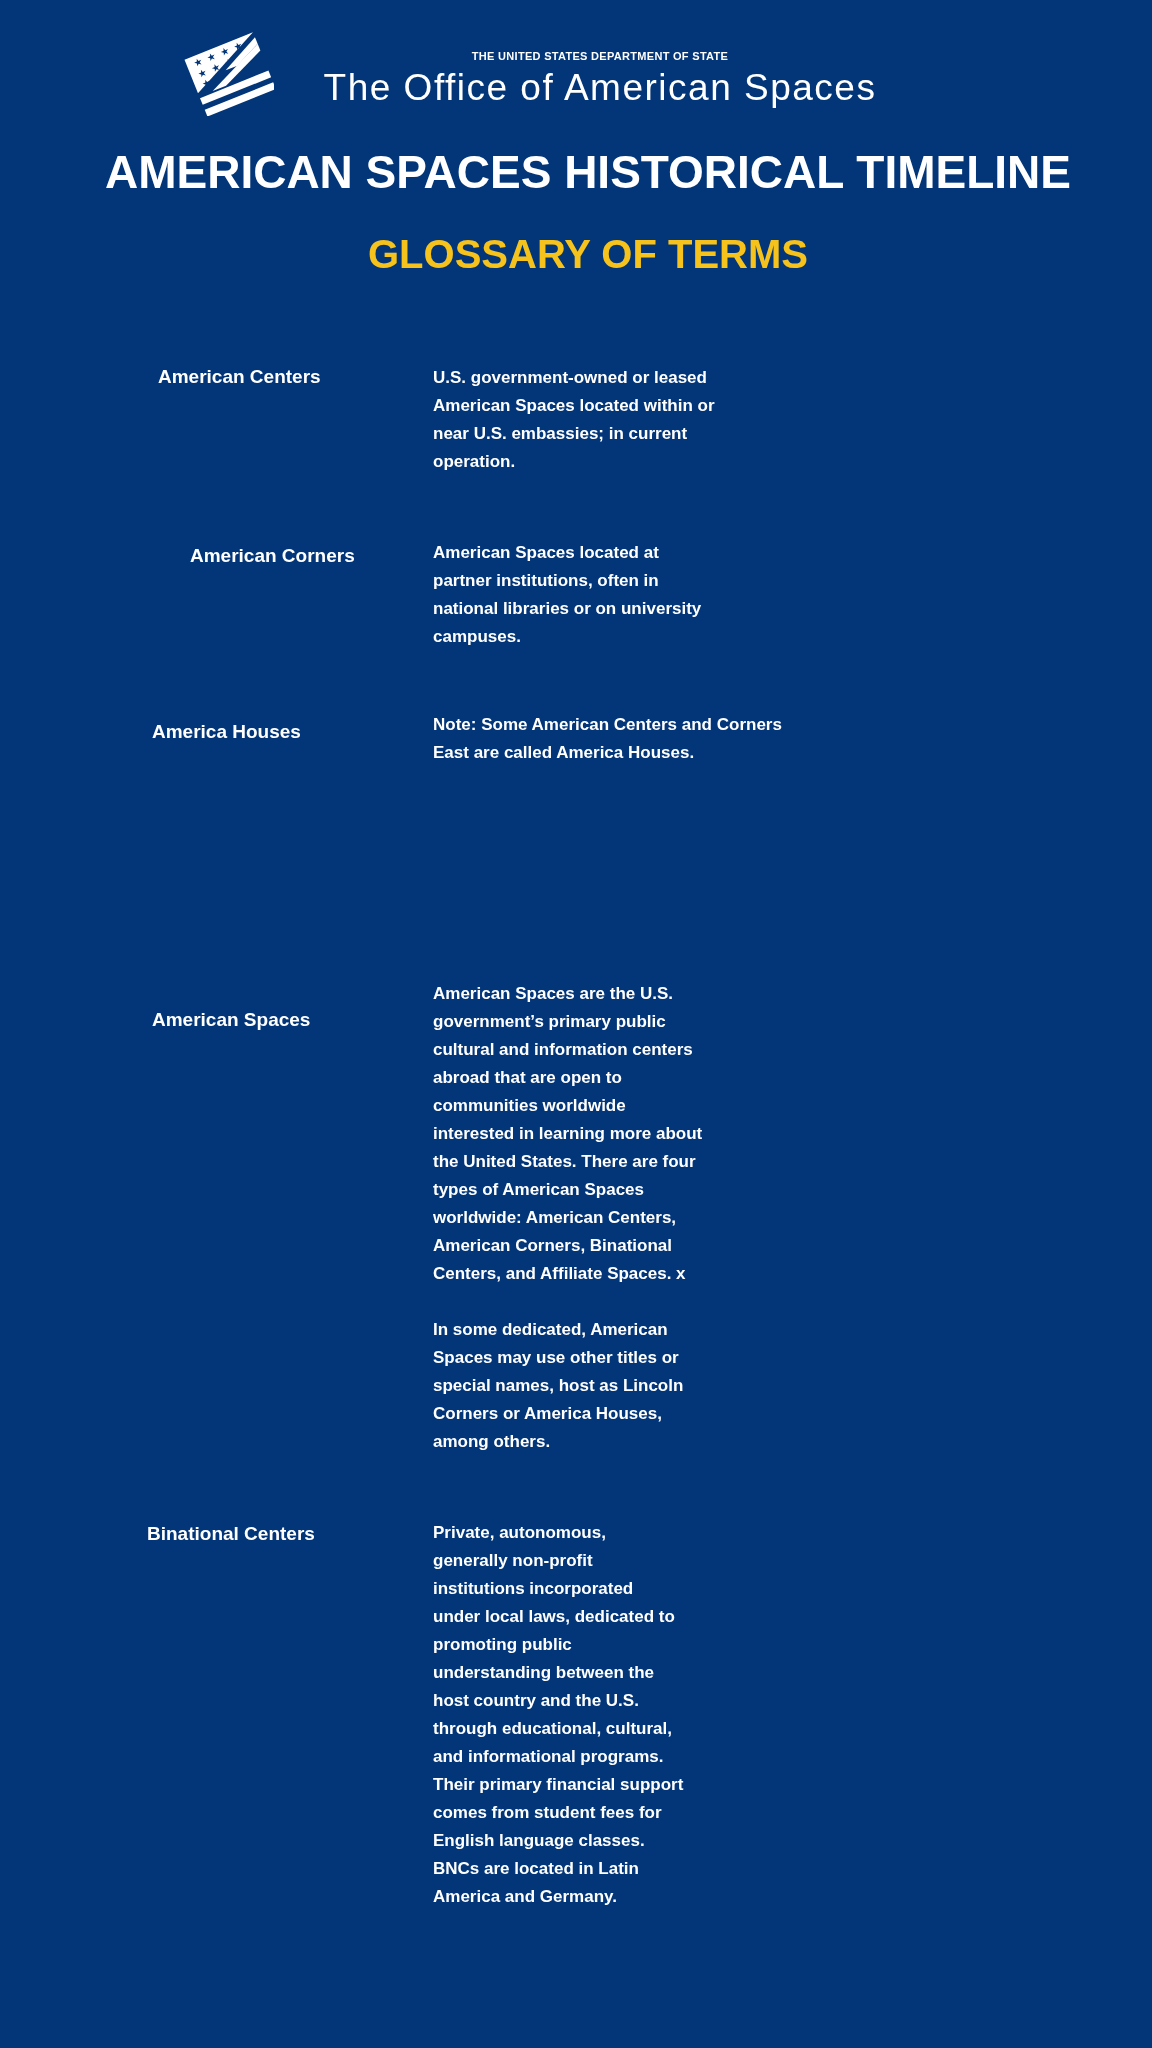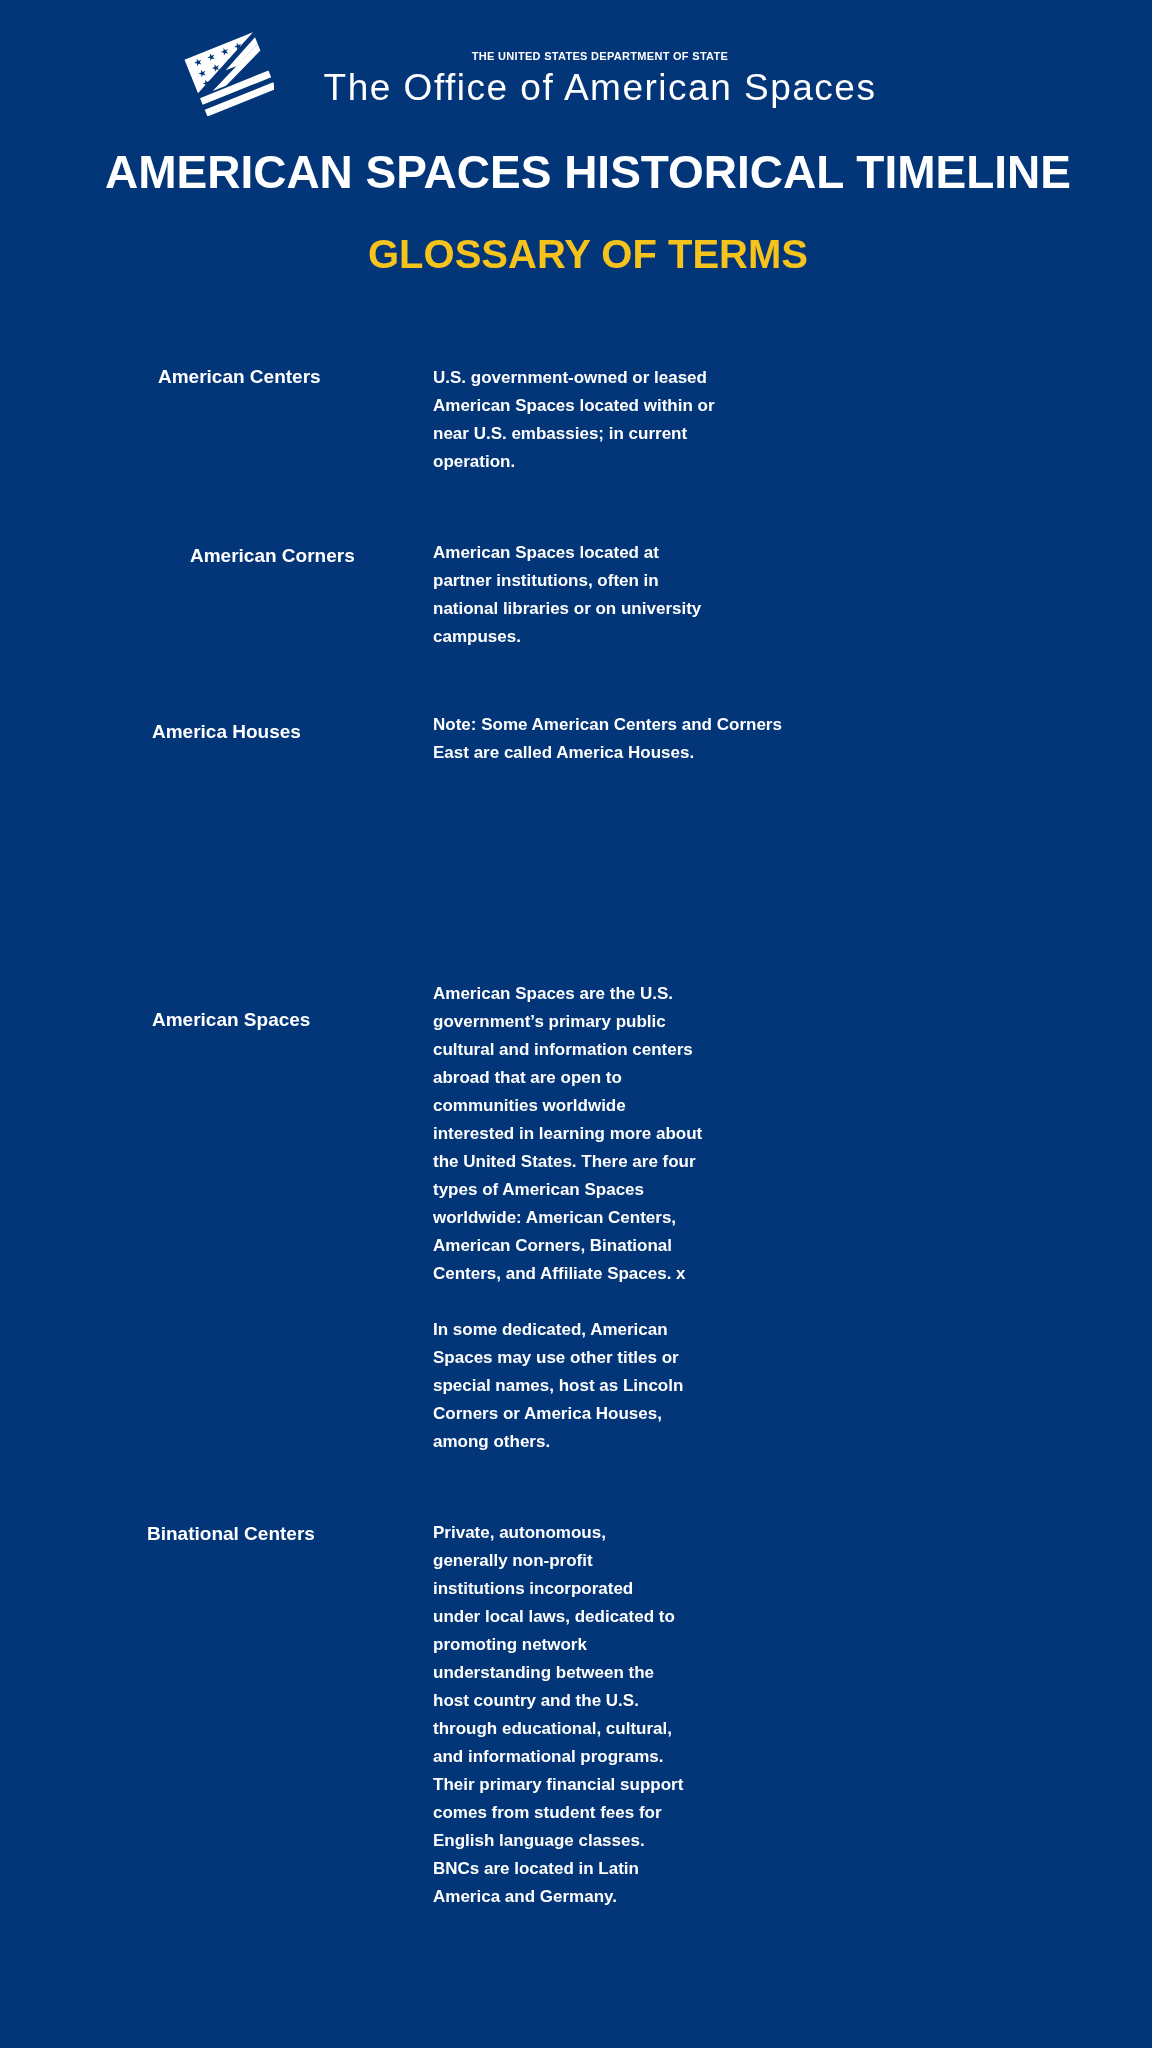--- a/index.html
+++ b/index.html
@@ -120,21 +120,21 @@
 </div>
 
 <div class="entry" style="top:1519px;">
   <div class="term" style="left:147px; top:4px;">Binational Centers</div>
   <div class="def">
     <div class="para">
       <span class="line">Private, autonomous,</span>
       <span class="line">generally non-profit</span>
       <span class="line">institutions incorporated</span>
       <span class="line">under local laws, dedicated to</span>
-      <span class="line">promoting network</span>
+      <span class="line">promoting public</span>
       <span class="line">understanding between the</span>
       <span class="line">host country and the U.S.</span>
       <span class="line">through educational, cultural,</span>
       <span class="line">and informational programs.</span>
       <span class="line">Their primary financial support</span>
       <span class="line">comes from student fees for</span>
       <span class="line">English language classes.</span>
       <span class="line">BNCs are located in Latin</span>
       <span class="line">America and Germany.</span>
     </div>

